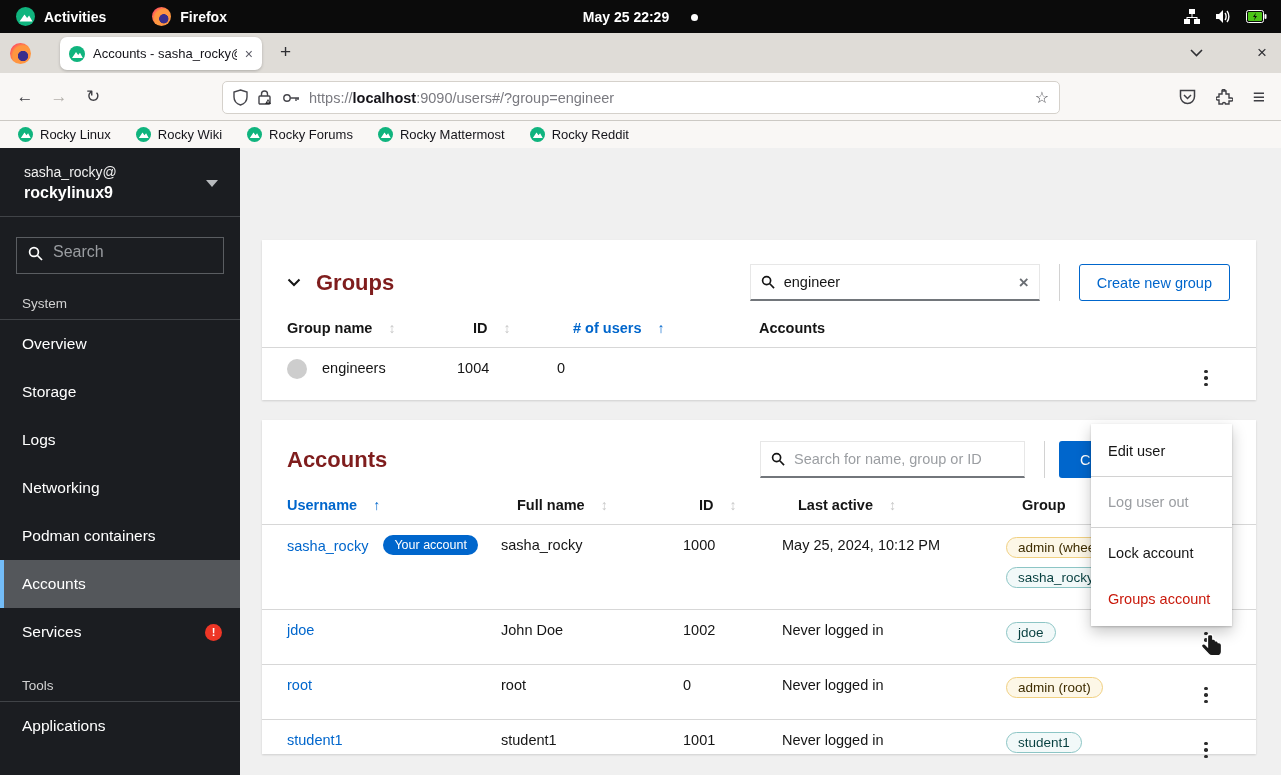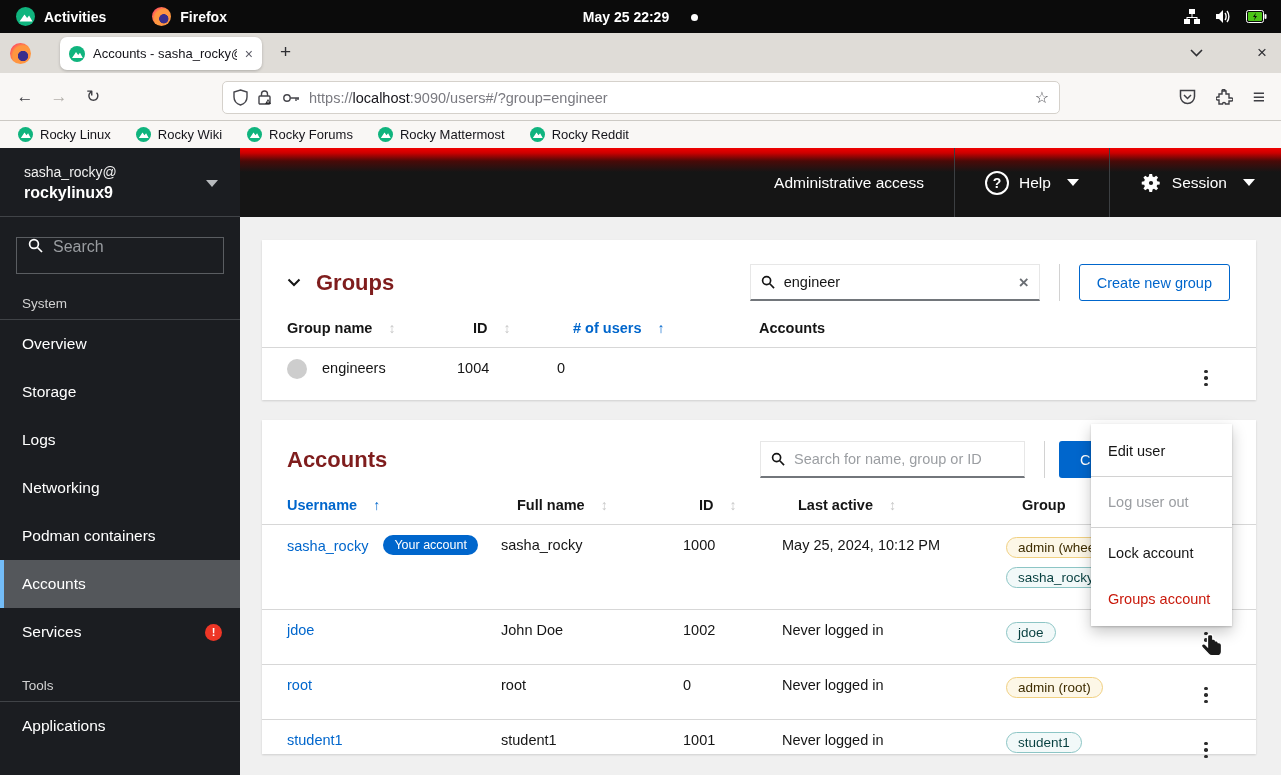--- a/index.html
+++ b/index.html
@@ -33,36 +33,36 @@
   .tabbar-right { position:absolute; right:14px; top:0; height:40px; display:flex; align-items:center; gap:54px; color:#2f2f33;}
   
   .ff-toolbar { position:absolute; left:0; top:73px; width:1281px; height:48px; background:#f9f7f5;
     border-bottom:1px solid #ccc9c4; display:flex; align-items:center;}
   .nav-ic { font-size:17px; color:#3f3f44; width:34px; text-align:center;}
   .nav-ic.dis { color:#b3b0ab;}
   .nav-group { display:flex; align-items:center; padding-left:8px;}
   .urlbar { position:absolute; left:222px; top:8px; width:838px; height:33px; background:#fff;
     border:1px solid #d5d1cb; border-radius:5px; display:flex; align-items:center; padding:0 10px; gap:9px;}
   .url-text { flex:1; font-size:14.5px; color:#7a7a80; white-space:nowrap; overflow:hidden;}
-  .url-text b { color:#15141a; font-weight:400;text-align:right;}
+  .url-text b { color:#15141a; font-weight:700;text-align:right;}
   .url-star { color:#4a4a50; font-size:16px;}
   .toolbar-right { position:absolute; right:0; top:0; height:48px; display:flex; align-items:center; gap:20px; padding-right:16px; color:#3f3f44;}
   
   .ff-bookmarks { position:absolute; left:0; top:121px; width:1281px; height:27px; background:#f9f7f5;
     display:flex; align-items:center; gap:25px; padding-left:18px; font-size:13px; color:#15141a;}
   .bm { display:flex; align-items:center; gap:7px; cursor:default;}
   .bm .rocky-logo { width:15px; height:15px;}
   
   .sidebar { position:absolute; left:0; top:148px; width:240px; height:627px; background:#1b1d21; color:#fff;}
   .brand { position:relative; height:69px; border-bottom:1px solid #404347; padding:14px 20px 0 24px;}
   .brand-user { font-size:14px; color:#f0f0f0; line-height:1.55;}
   .brand-host { font-size:16px; font-weight:700;}
   .caret { display:inline-block; width:0; height:0; border-left:6px solid transparent; border-right:6px solid transparent; border-top:7px solid #b8bbbe;}
   .brand .caret { position:absolute; right:22px; top:32px;}
-  .side-search { margin:20px 16px 6px 16px; height:37px; border:1px solid #5a5d61; display:flex; align-items:flex-start; gap:10px; padding:0 11px;}
+  .side-search { margin:20px 16px 6px 16px; height:37px; border:1px solid #5a5d61; display:flex; align-items:flex-end; gap:10px; padding:12px 11px;}
   .side-search input { background:transparent; border:0; outline:0; color:#d2d2d2; font-size:16px; width:100%; font-family:inherit;}
   .side-search input::placeholder { color:#9a9da1;}
   .side-label { padding:16px 0 8px 22px; font-size:13.5px; color:#d2d2d2;}
   .side-sep { border-bottom:1px solid #404347;}
   .side-item { height:48px; display:flex; align-items:center; padding-left:22px; font-size:15.5px; color:#fff; cursor:pointer; position:relative;}
   .side-item.active { background:#54575b; }
   .side-item.active::before { content:""; position:absolute; left:0; top:0; bottom:0; width:4px; background:#73bcf7;}
   .side-badge { margin-left:auto; margin-right:18px; width:17px; height:17px; border-radius:50%; background:#ee3626;
     color:#fff; font-size:11px; font-weight:700; display:flex; align-items:center; justify-content:center;}
   
@@ -317,42 +317,20 @@
       <span>Services</span>
       <span class="side-badge">!</span>
     </div>
     <div class="side-label" style="padding-top:22px;">Tools</div>
     <div class="side-sep"></div>
     <div class="side-item">
         <span>Applications</span>
       </div>
   </div>
 
-  <div class="masthead">
-    <div class="mh-group">
-      <span>Administrative access</span>
-    </div>
-    <div class="mh-div"></div>
-    <div class="mh-group">
-      <span class="mh-q">?</span>
-      <span>Help</span>
-      <span class="caret"></span>
-    </div>
-    <div class="mh-div"></div>
-    <div class="mh-group" style="padding-right:26px;">
-      <span>
-        <svg width="22" height="22" viewBox="0 0 24 24" fill="#fff">
-            <path d="M12 7.2a4.8 4.8 0 100 9.6 4.8 4.8 0 000-9.6zm9.5 6.3v-3l-2.7-.5a7 7 0 00-.7-1.6l1.6-2.3-2.1-2.1-2.3 1.6c-.5-.3-1-.5-1.6-.7L13.2 2.2h-3l-.5 2.7c-.6.2-1.1.4-1.6.7L5.8 4 3.7 6.1l1.6 2.3c-.3.5-.5 1-.7 1.6l-2.7.5v3l2.7.5c.2.6.4 1.1.7 1.6l-1.6 2.3 2.1 2.1 2.3-1.6c.5.3 1 .5 1.6.7l.5 2.7h3l.5-2.7c.6-.2 1.1-.4 1.6-.7l2.3 1.6 2.1-2.1-1.6-2.3c.3-.5.5-1 .7-1.6z"></path>
-            <circle cx="12" cy="12" r="2.3" fill="#151515"></circle>
-          </svg>
-      </span>
-      <span>Session</span>
-      <span class="caret"></span>
-    </div>
-  </div>
 
   <div class="content">
 
     <div class="card card-groups">
       <div class="card-head">
         <span class="toggle-chip">
           <svg width="14" height="9" viewBox="0 0 14 9">
               <polyline points="1.5,1.5 7,7 12.5,1.5" fill="none" stroke="#151515" stroke-width="2"></polyline>
             </svg>
         </span>

